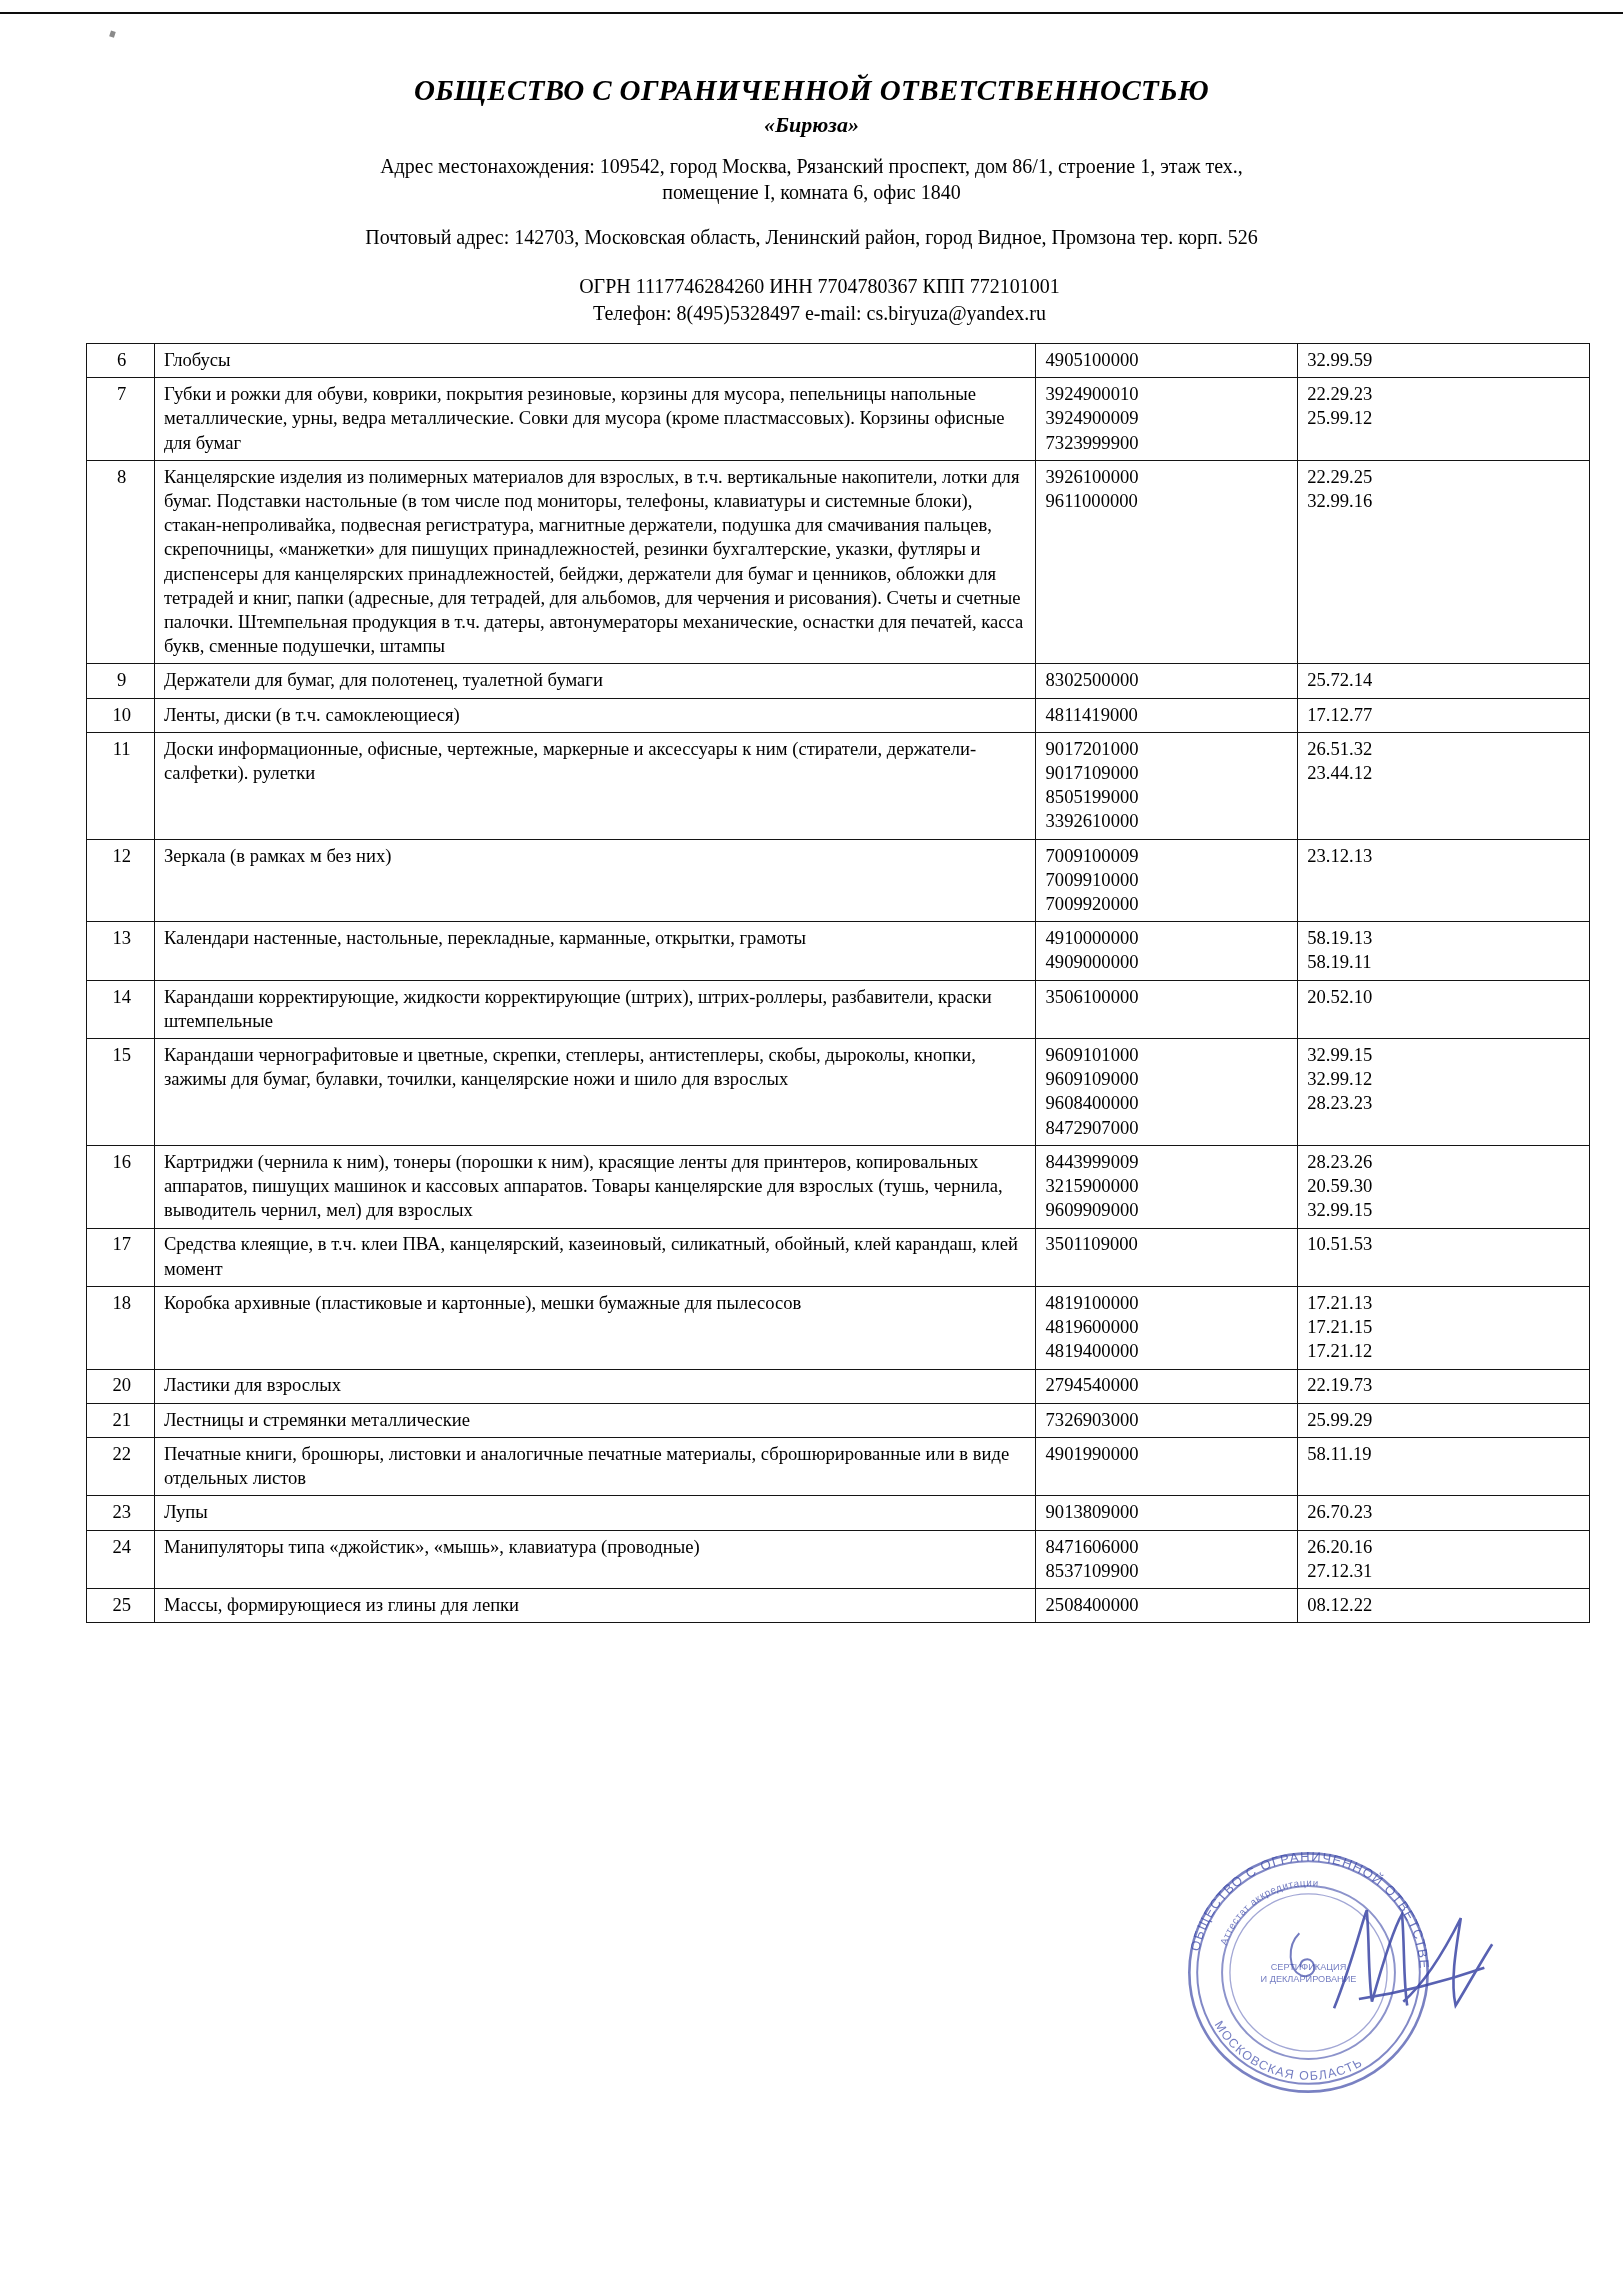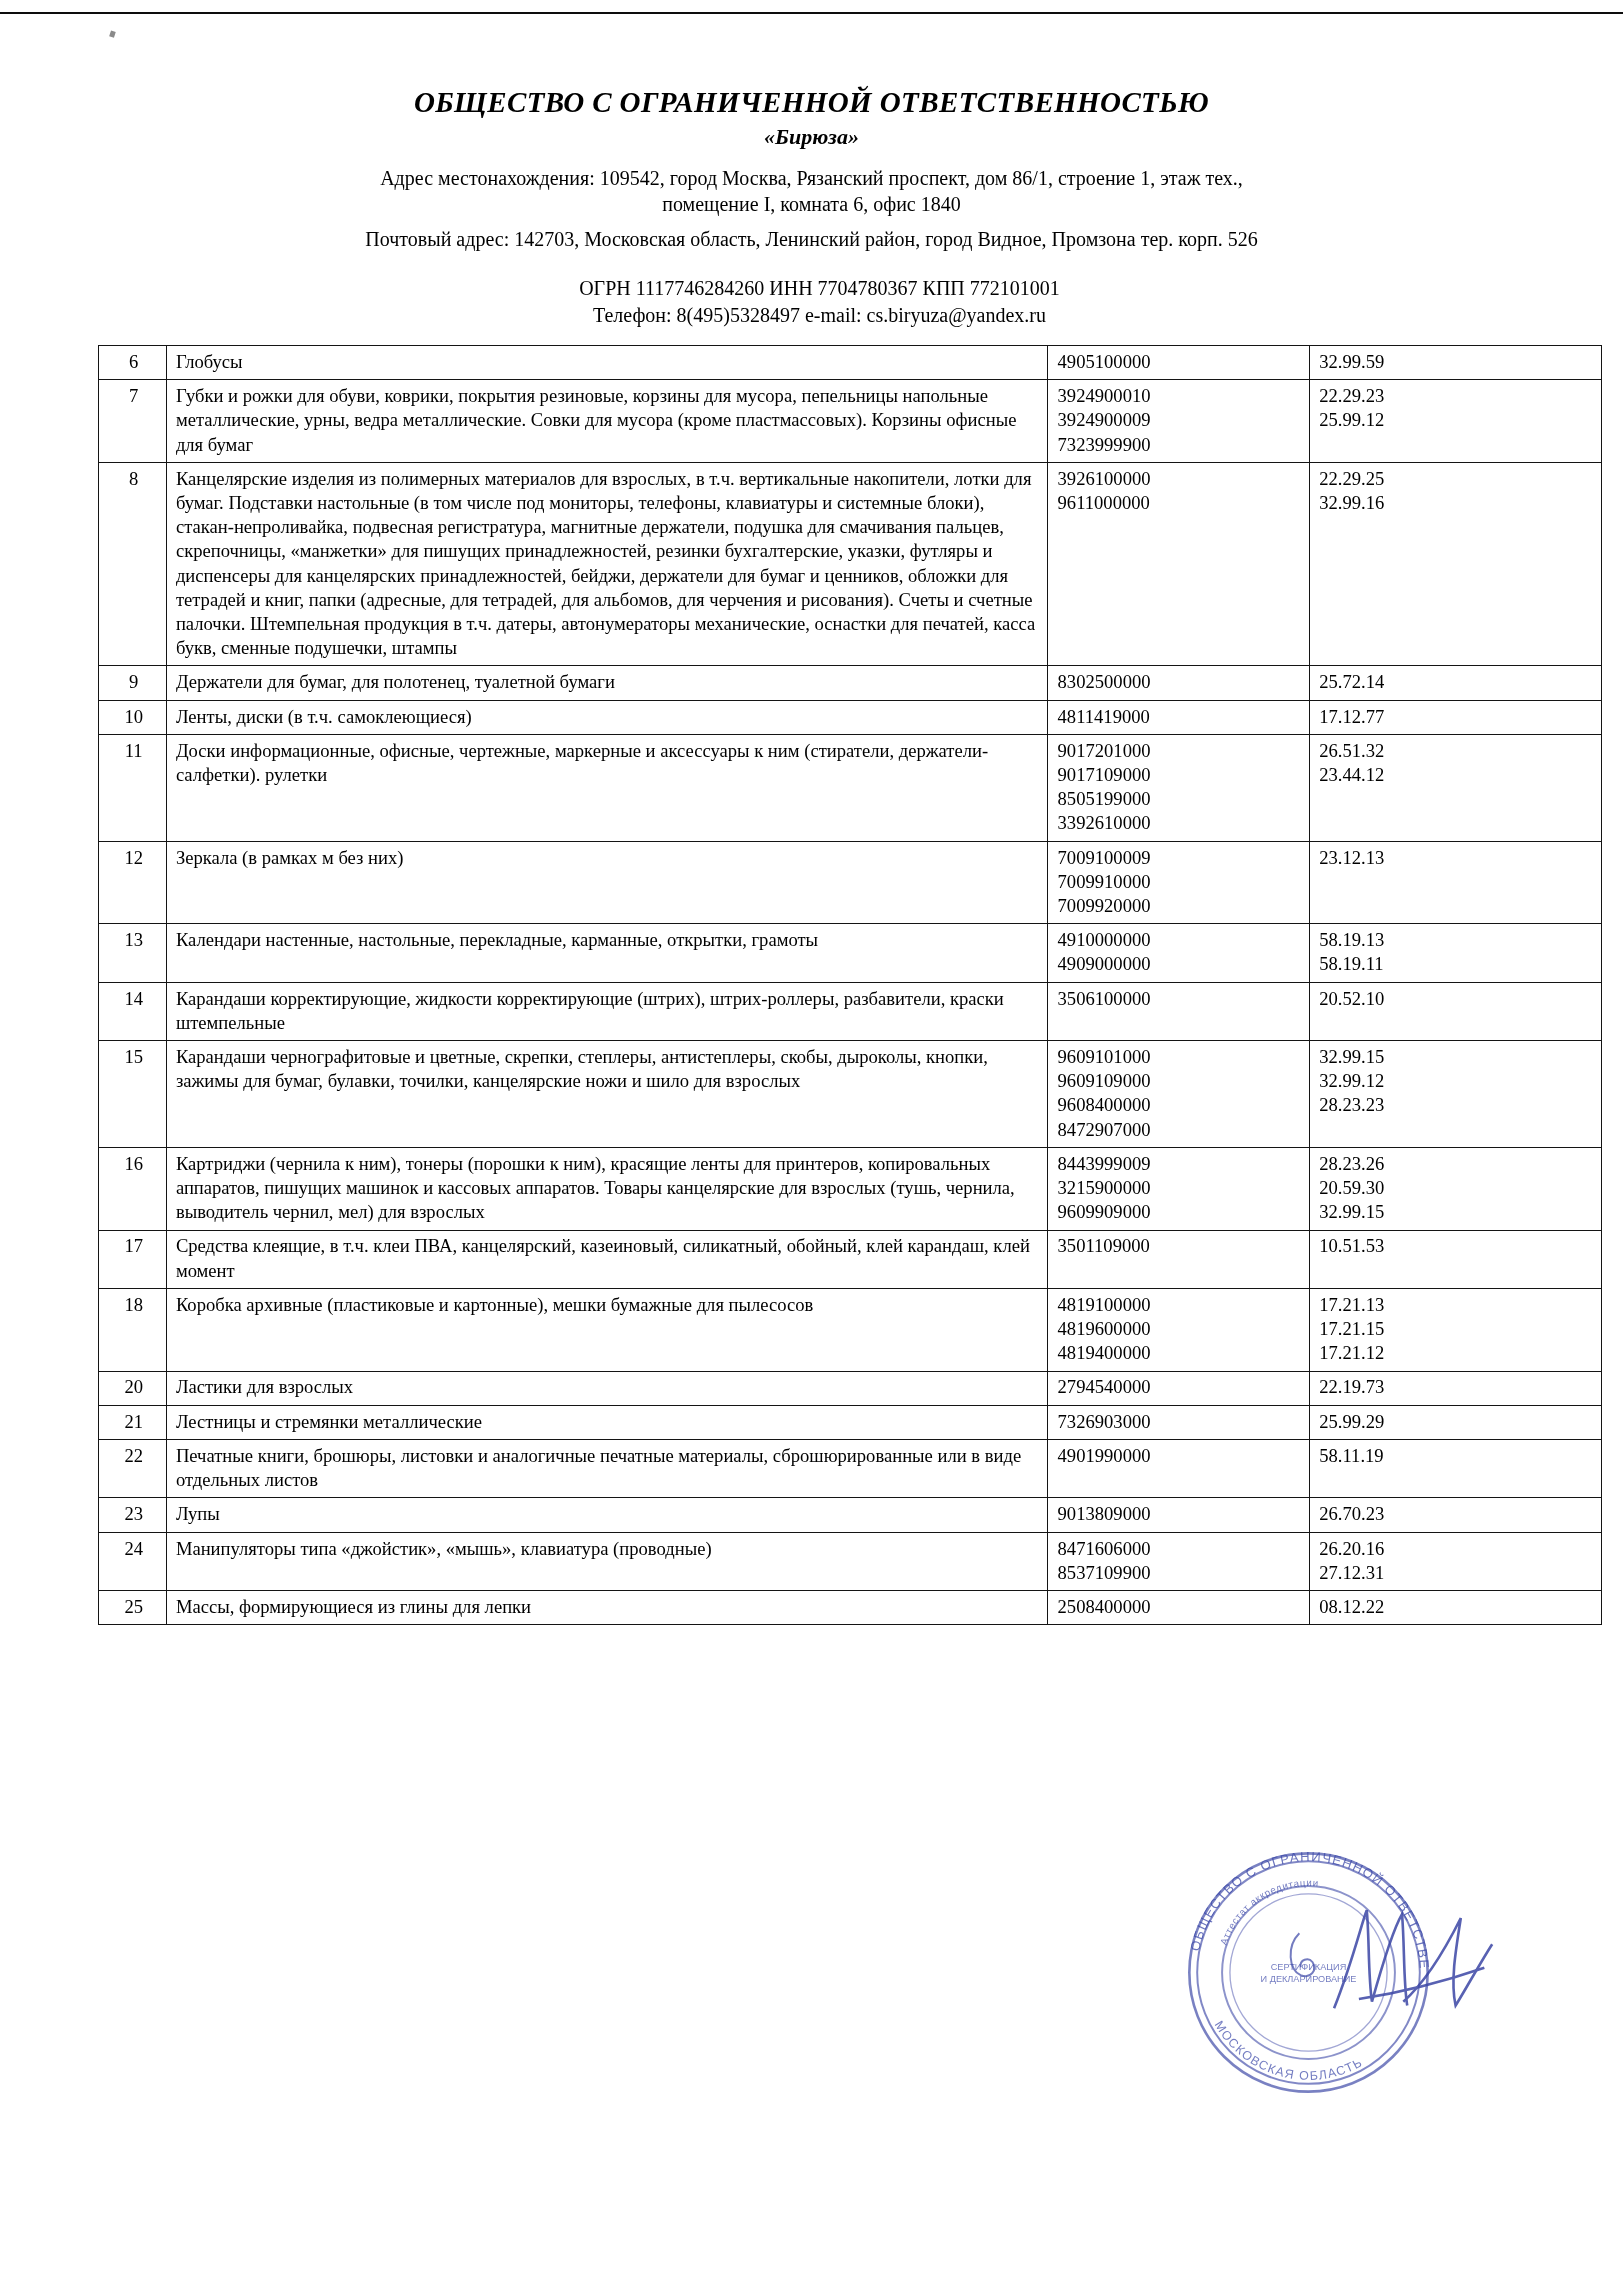--- a/index.html
+++ b/index.html
@@ -13,21 +13,21 @@
     font-family: "Liberation Serif", serif;
     color: #000;
     position: relative;
     overflow: hidden;
   }
   .page {
     position: relative;
     width: 1623px;
     height: 2295px;
     box-sizing: border-box;
-    padding: 16px;
+    padding: 4px;
   }
   .top-rule {
     position: absolute;
     top: 11.8px;
     left: 0px;
     width: 1623px;
     height: 2px;
     background: #0d0d0d;
   }
   .speck {
@@ -56,21 +56,21 @@
     font-style: italic;
     margin-top: 5.2px;
   }
   .addr-block {
     margin-top: 14.4px;
     font-size: 20px;
     line-height: 1.30;
   }
   .addr-line { display: block; }
   .postal {
-    margin-top: 9px;
+    margin-top: 19px;
   }
   .req-block {
     margin-top: 23.6px;
     font-size: 20px;
     line-height: 1.32;
     margin-left: 16px;
   }
   table.main {
     border-collapse: collapse;
     margin: 17px 0 0 82px;

